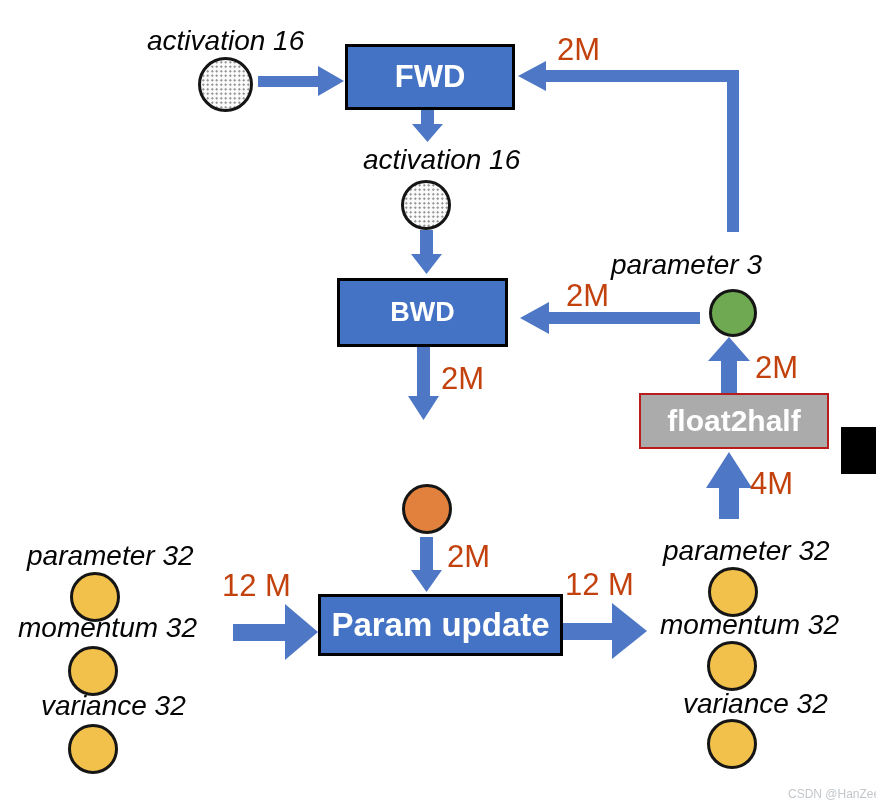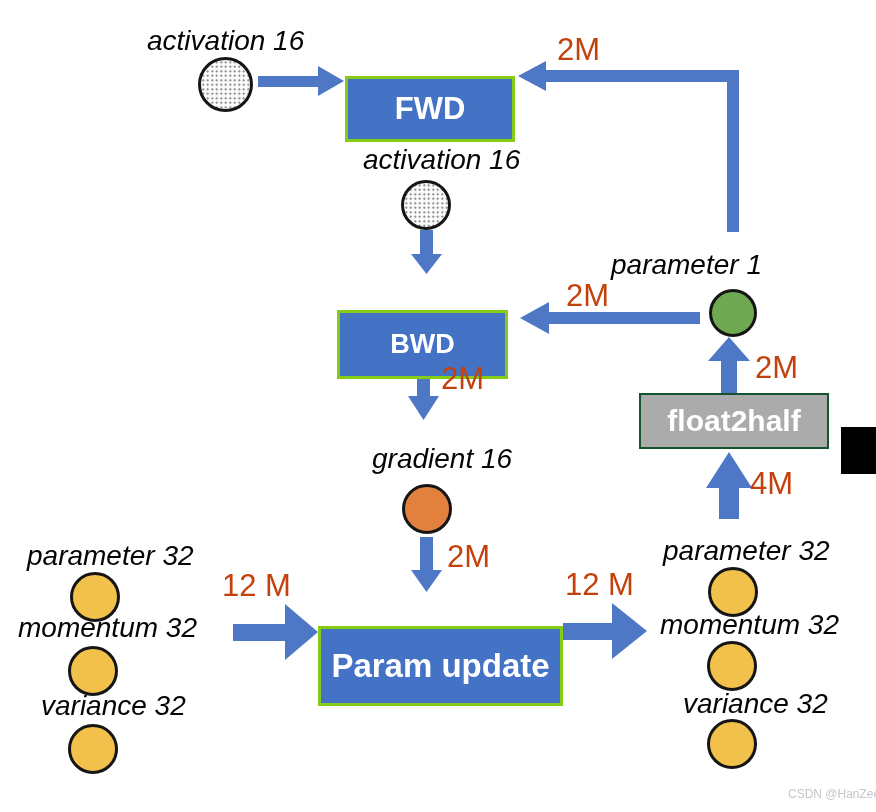--- a/index.html
+++ b/index.html
@@ -34,22 +34,22 @@
   .node {
     position: absolute;
     display: flex;
     align-items: center;
     justify-content: center;
     color: #ffffff;
     font-weight: 700;
     box-sizing: border-box;
     white-space: nowrap;
   }
-  .node.blue { background: var(--box_blue, #4472C4); border: 3px solid #84cc16; margin-top: 32px; }
-  .node.gray { background: var(--box_gray, #ABABAB); border: 2px solid #14532d; }
+  .node.blue { background: var(--box_blue, #4472C4); border: 3px solid #000000; }
+  .node.gray { background: var(--box_gray, #ABABAB); border: 2px solid #b91c1c; }
 
   .circle {
     position: absolute;
     border-radius: 50%;
     border: 3px solid #151515;
     box-sizing: border-box;
   }
   .dot {
     background-color: #fbfbfb;
     background-image: radial-gradient(#8e8e8e 1.1px, transparent 1.2px);
@@ -93,38 +93,37 @@
 
     <polygon class="ar" points="719,519 719,488 706,488 729,452 752,488 739,488 739,519"></polygon>
 
     <polygon class="ar" points="233,624 285,624 285,604 318,632 285,660 285,641 233,641"></polygon>
 
     <polygon class="ar" points="563,623 612,623 612,603 647,631 612,659 612,640 563,640"></polygon>
   </svg>
 
   <div class="node blue" style="left:345px; top:44px; width:170px; height:66px; font-size:31px;">FWD</div>
   <div class="node blue" style="left:337px; top:278px; width:171px; height:69px; font-size:27px;">BWD</div>
-  <div class="node blue" style="left:318px; top:594px; width:245px; height:80px; font-size:33px;">Param update</div>
+  <div class="node blue" style="left:318px; top:594px; width:245px; height:62px; font-size:33px;">Param update</div>
   <div class="node gray" style="left:639px; top:393px; width:190px; height:56px; font-size:30px;">float2half</div>
 
   <div class="circle dot" style="left:198px; top:57px; width:55px; height:55px;"></div>
   <div class="circle dot" style="left:401px; top:180px; width:50px; height:50px;"></div>
   <div class="circle green" style="left:709px; top:289px; width:48px; height:48px;"></div>
   <div class="circle orange" style="left:402px; top:484px; width:50px; height:50px;"></div>
   <div class="circle yellow" style="left:70px; top:572px; width:50px; height:50px;"></div>
   <div class="circle yellow" style="left:68px; top:646px; width:50px; height:50px;"></div>
   <div class="circle yellow" style="left:68px; top:724px; width:50px; height:50px;"></div>
   <div class="circle yellow" style="left:708px; top:567px; width:50px; height:50px;"></div>
   <div class="circle yellow" style="left:707px; top:641px; width:50px; height:50px;"></div>
   <div class="circle yellow" style="left:707px; top:719px; width:50px; height:50px;"></div>
 
   <div class="lbl" style="left:147px; top:26px;">activation 16</div>
   <div class="lbl" style="left:363px; top:145px;">activation 16</div>
-  <div class="lbl" style="left:611px; top:250px;">parameter 1</div>
-  <div class="lbl" style="left:372px; top:444px;">gradient 16</div>
+  <div class="lbl" style="left:611px; top:250px;">parameter 3</div>
   <div class="lbl" style="left:27px; top:541px;">parameter 32</div>
   <div class="lbl" style="left:18px; top:613px;">momentum 32</div>
   <div class="lbl" style="left:41px; top:691px;">variance 32</div>
   <div class="lbl" style="left:663px; top:536px;">parameter 32</div>
   <div class="lbl" style="left:660px; top:610px;">momentum 32</div>
   <div class="lbl" style="left:683px; top:689px;">variance 32</div>
 
   <div class="edge" style="left:557px; top:34px;">2M</div>
   <div class="edge" style="left:566px; top:280px;">2M</div>
   <div class="edge" style="left:441px; top:363px;">2M</div>

